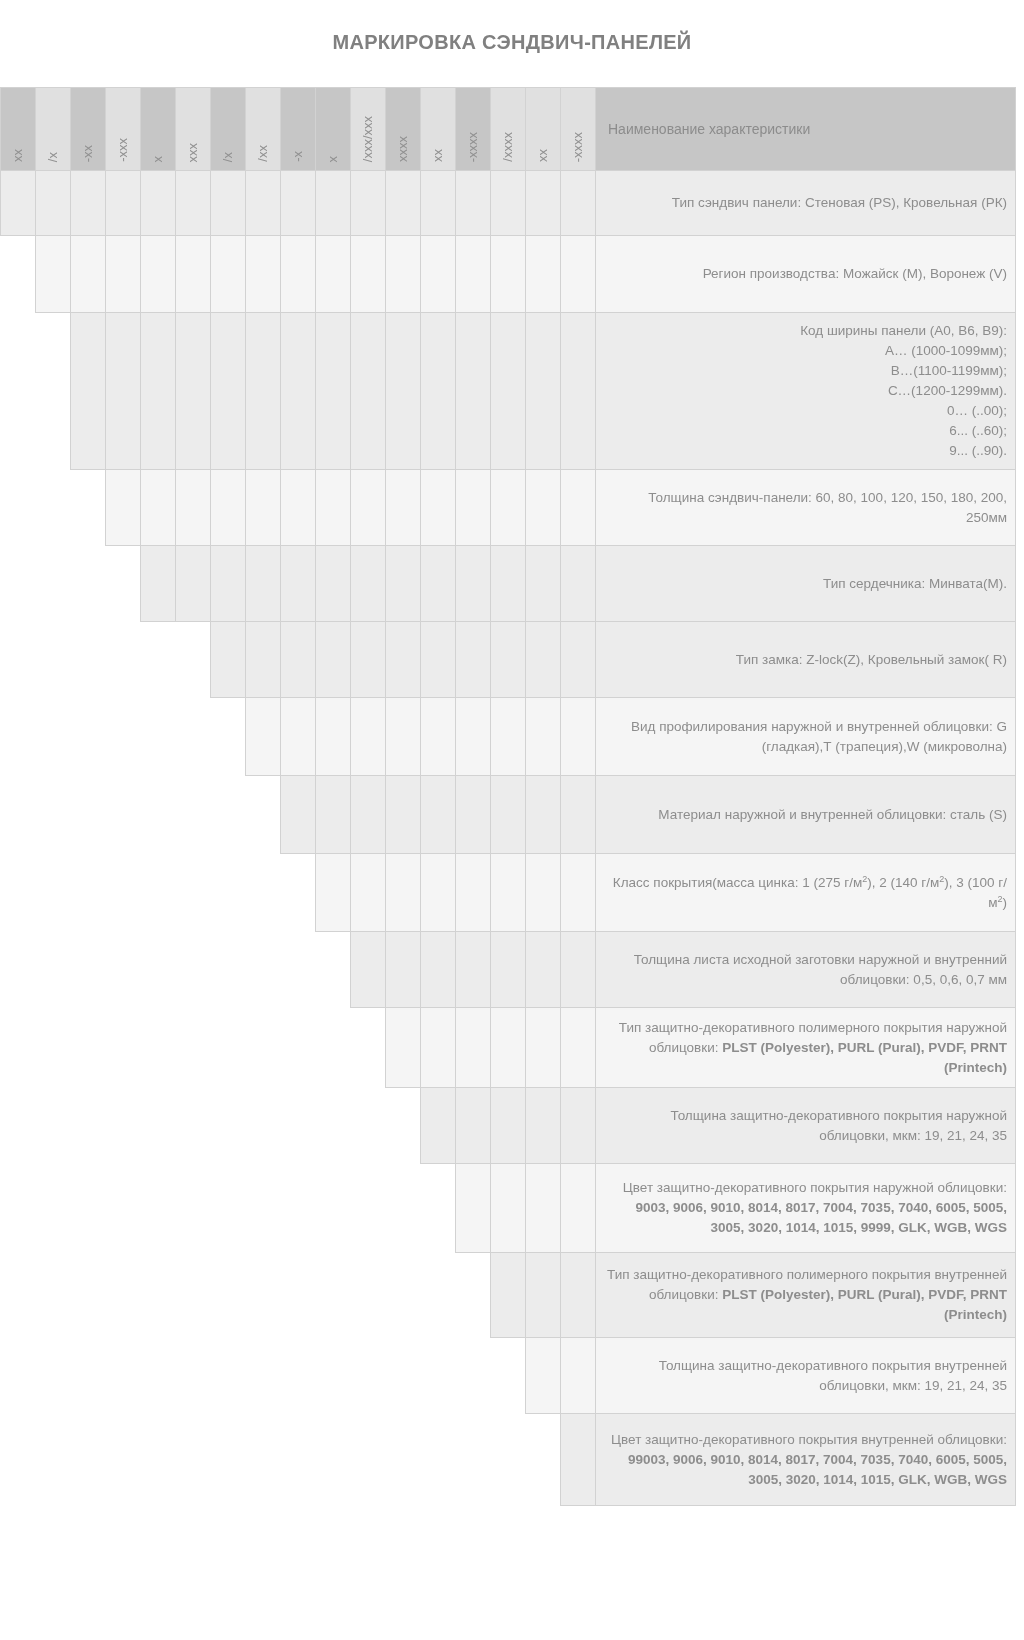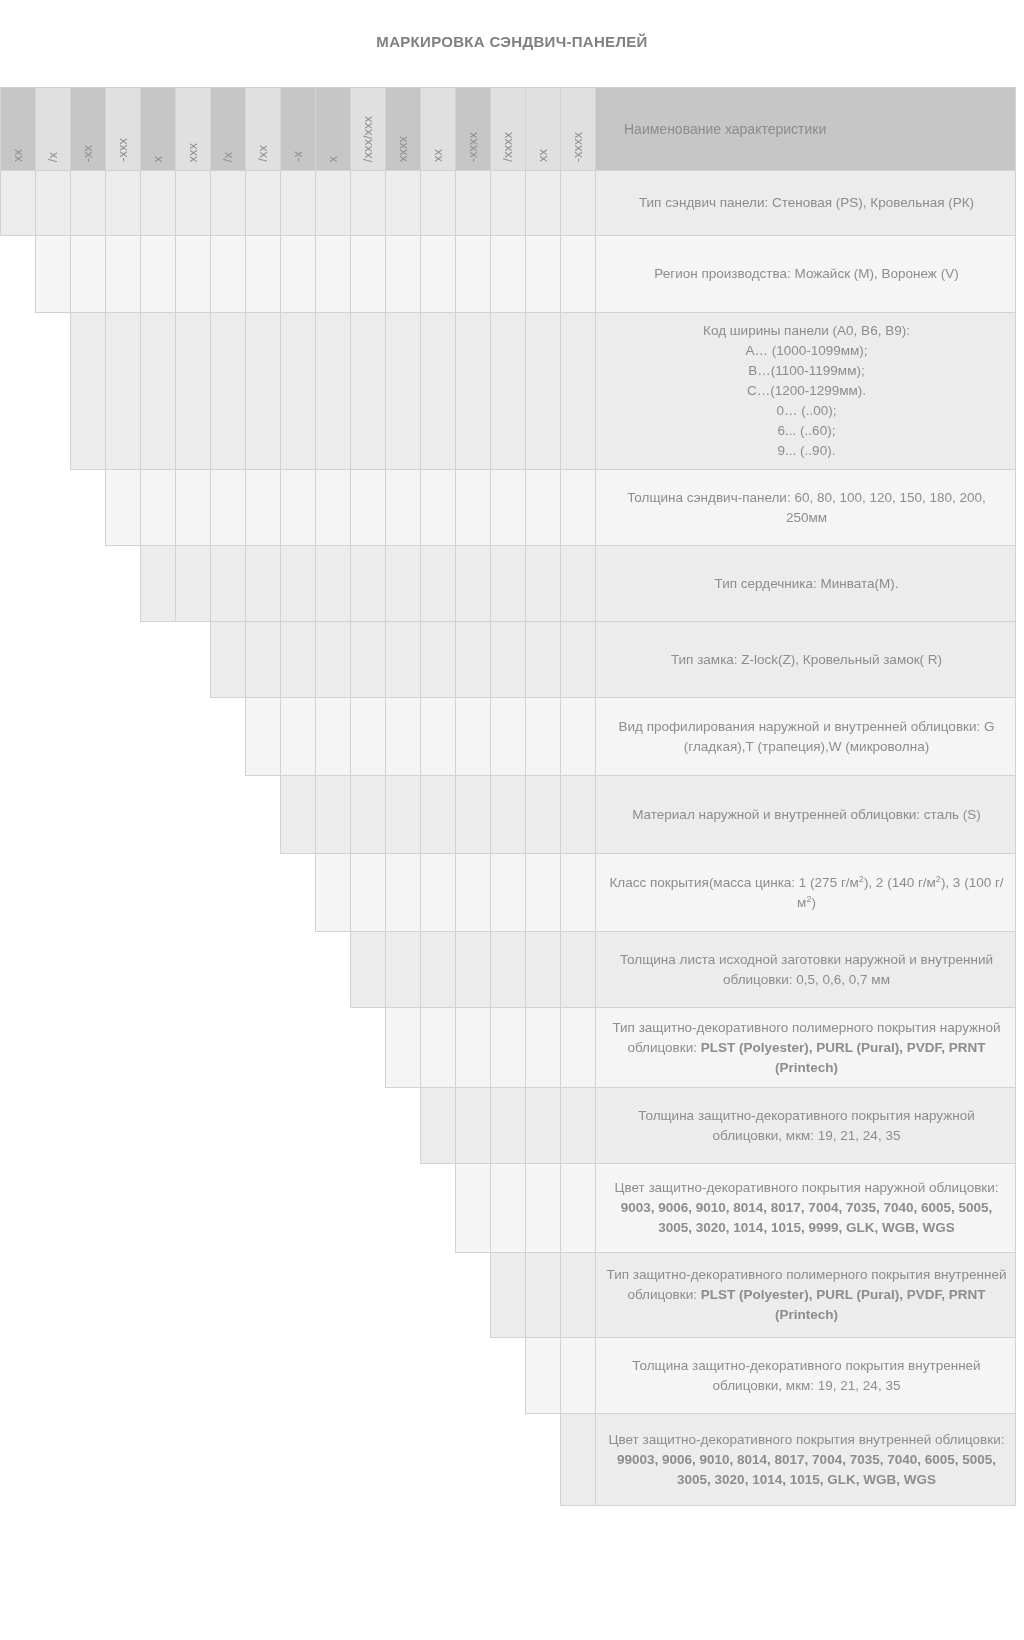--- a/index.html
+++ b/index.html
@@ -10,21 +10,21 @@
   body {
     width: 1024px;
     height: 1640px;
     font-family: "Liberation Sans", sans-serif;
     color: #8a8a8a;
     overflow: hidden;
   }
 
   #page-title {
     text-align: center;
-    font-size: 15px;
+    font-size: 20px;
     font-weight: bold;
     color: #808080;
     letter-spacing: 0.3px;
     padding-top: 30px;
     padding-bottom: 0;
     margin: 0;
     height: 28px;
     line-height: 24px;
   }
 
@@ -74,21 +74,21 @@
     letter-spacing: 0px;
     white-space: nowrap;
   }
 
   th.desc-head {
     background: #c6c6c6;
     color: #8c8c8c;
     font-size: 14px;
     text-align: left;
     vertical-align: middle;
-    padding: 0 0 0 28px;
+    padding: 0 0 0 12px;
     font-weight: normal;
   }
 
   
   tbody td {
     padding: 0;
     margin: 0;
     border: 1px solid #d2d2d2;
     vertical-align: middle;
   }
@@ -98,21 +98,21 @@
   td.empty-lead {
     border: none !important;
     background: #ffffff !important;
   }
 
   td.desc-cell {
     font-size: 13.5px;
     line-height: 20px;
     color: #8d8d8d;
     padding: 0 8px 0 10px;
-    text-align: center;
+    text-align: right;
   }
   td.desc-cell b { font-weight: bold; color: #8d8d8d; }
   td.desc-cell sup { font-size: 9px; vertical-align: super; line-height: 0; }
 </style>
 </head>
 <body>
 
 <h1 id="page-title">МАРКИРОВКА СЭНДВИЧ-ПАНЕЛЕЙ</h1>
 
 <div id="table-wrap">

